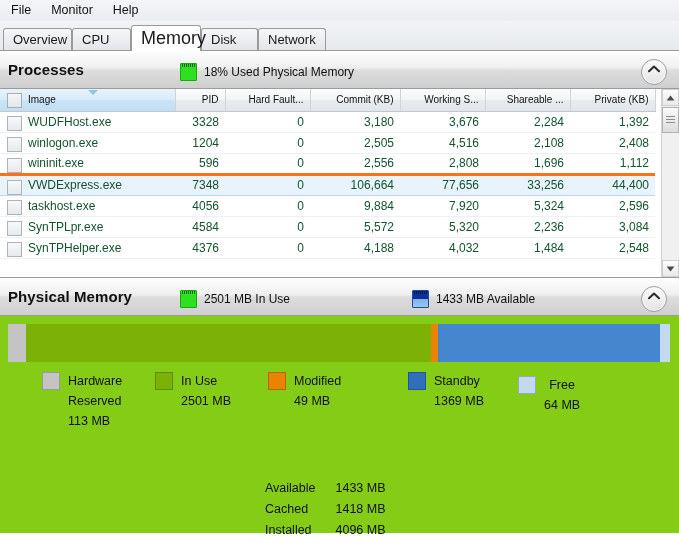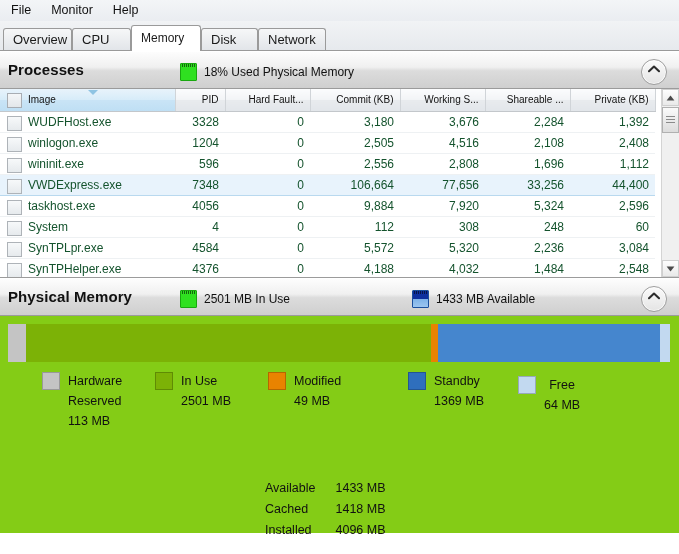--- a/index.html
+++ b/index.html
@@ -65,21 +65,21 @@
     cursor: default;
     white-space: nowrap;
   }
   .tab.active {
     bottom: 0px;
     height: 26px;
     line-height: 25px;
     background: #ffffff;
     border-color: #9a9a9a;
     z-index: 5;
-    font-size: 12px;
+    font-size: 18px;
   }
 
   
   .section-header {
     position: relative;
     height: 38px;
     background: linear-gradient(to bottom, #fdfdfd 0%, #f0f0f0 42%, #dcdcdc 52%, #cfcfcf 100%);
     border-top: 1px solid #ffffff;
     border-bottom: 1px solid #9b9b9b;
     box-sizing: border-box;
@@ -207,21 +207,21 @@
     position: absolute;
     left: 7px;
     top: 4px;
     width: 13px;
     height: 13px;
     background: linear-gradient(to bottom,#f7f9fa,#e6eaed);
     border: 1px solid #aeb3b8;
   }
   tr.selected td {
     background: #e8f3fc;
-    border-top: 1px solid #f97316;
+    border-top: 3px solid #f97316;
     border-bottom: 1px solid #b9d9ef;
   }
 
   
   .vscroll {
     position: absolute;
     top: 0; right: 0;
     width: 17px;
     height: 100%;
     background: #f0f0f0;
@@ -410,29 +410,20 @@
           <td>44,400</td>
         </tr>
         <tr>
           <td class="name"><span class="row-check"></span><span>taskhost.exe</span></td>
           <td>4056</td>
           <td>0</td>
           <td>9,884</td>
           <td>7,920</td>
           <td>5,324</td>
           <td>2,596</td>
-        </tr>
-        <tr>
-          <td class="name"><span class="row-check"></span><span>System</span></td>
-          <td>4</td>
-          <td>0</td>
-          <td>112</td>
-          <td>308</td>
-          <td>248</td>
-          <td>60</td>
         </tr>
         <tr>
           <td class="name"><span class="row-check"></span><span>SynTPLpr.exe</span></td>
           <td>4584</td>
           <td>0</td>
           <td>5,572</td>
           <td>5,320</td>
           <td>2,236</td>
           <td>3,084</td>
         </tr>

